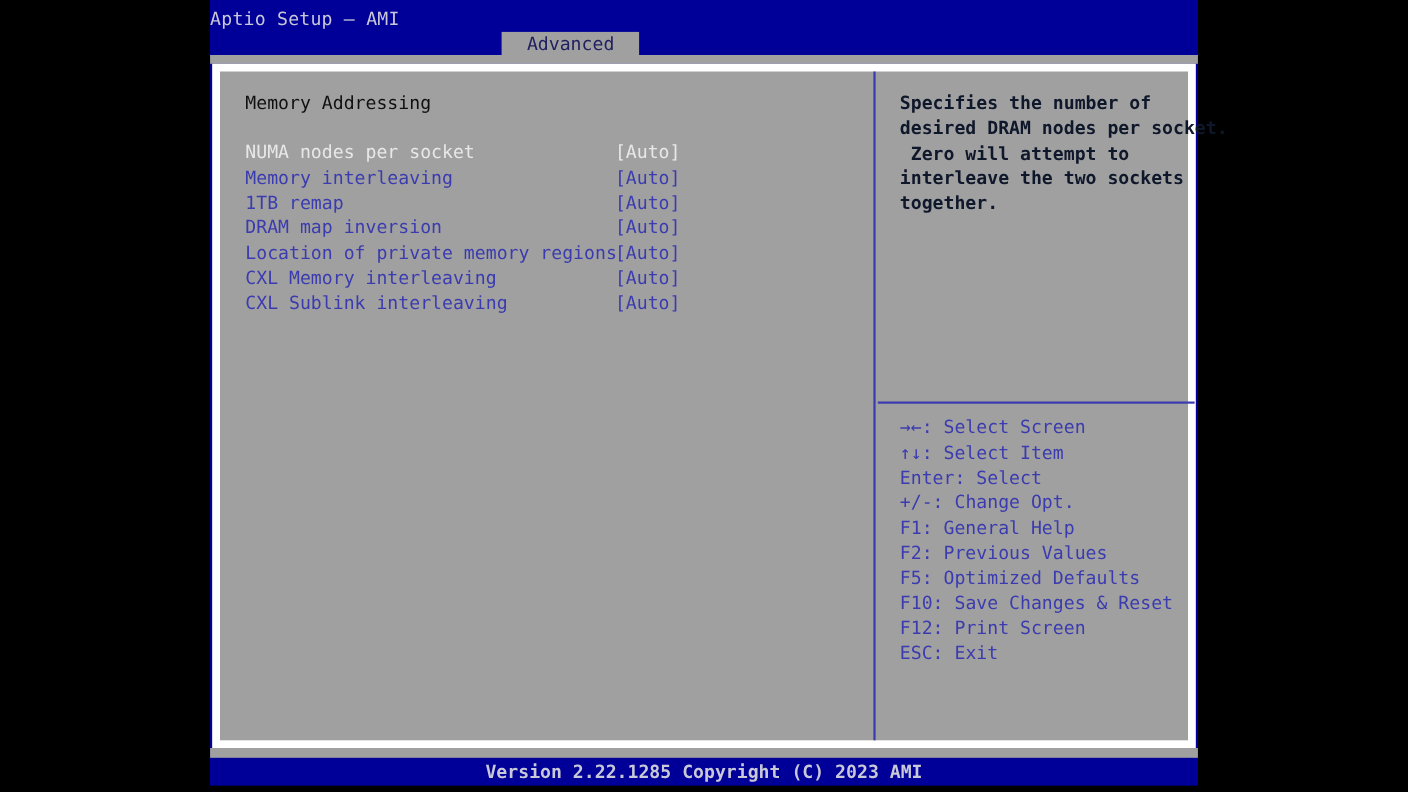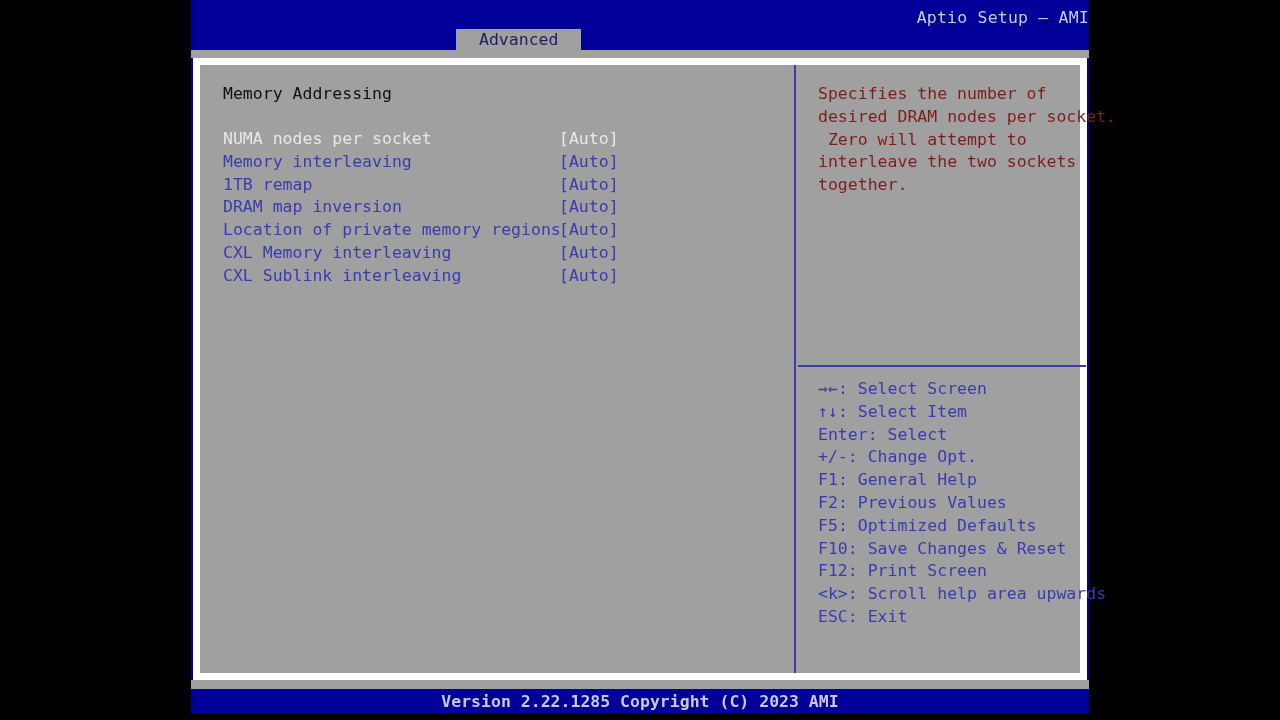--- a/index.html
+++ b/index.html
@@ -31,21 +31,21 @@
     top: 0;
     width: 898px;
     height: 50px;
     background: #000099;
   }
   #app-title {
     position: absolute;
     left: 0;
     top: 8px;
     width: 898px;
-    text-align: right;
+    text-align: left;
     color: #c8c8d8;
     font-size: 16.5px;
     letter-spacing: 0.2px;
     white-space: pre;
   }
   #tab-strip {
     position: absolute;
     left: 0;
     top: 29px;
     width: 898px;
@@ -146,22 +146,23 @@
     left: 336px;
     top: 0px;
   }
 
   
   #help-text {
     position: absolute;
     left: 22px;
     top: 19px;
     width: 272px;
-    color: #7f1d1d;
-    font-size: 16.5px;
+    color: #0f172a;
+    font-size: 16.5px;
+    font-weight: bold;
   }
   #help-text div { height: 22.8px; white-space: pre; }
 
   #help-separator {
     position: absolute;
     left: 2px;
     top: 300px;
     width: 288px;
     height: 2px;
     background: #3b3bb0;
@@ -252,21 +253,20 @@
       <div id="shortcut-list">
           <div class="shortcut-row"><span>→←</span><span>: Select Screen</span></div>
           <div class="shortcut-row"><span>↑↓</span><span>: Select Item</span></div>
           <div class="shortcut-row"><span>Enter</span><span>: Select</span></div>
           <div class="shortcut-row"><span>+/-</span><span>: Change Opt.</span></div>
           <div class="shortcut-row"><span>F1</span><span>: General Help</span></div>
           <div class="shortcut-row"><span>F2</span><span>: Previous Values</span></div>
           <div class="shortcut-row"><span>F5</span><span>: Optimized Defaults</span></div>
           <div class="shortcut-row"><span>F10</span><span>: Save Changes &amp; Reset</span></div>
           <div class="shortcut-row"><span>F12</span><span>: Print Screen</span></div>
-          <div class="shortcut-row"><span>&lt;k&gt;</span><span>: Scroll help area upwards</span></div>
           <div class="shortcut-row"><span>ESC</span><span>: Exit</span></div>
         </div>
     </div>
 
   </div>
 
   <div id="lower-gray-strip"></div>
 
   <div id="footer-bar">
     <div id="footer-version">Version 2.22.1285 Copyright (C) 2023 AMI</div>

